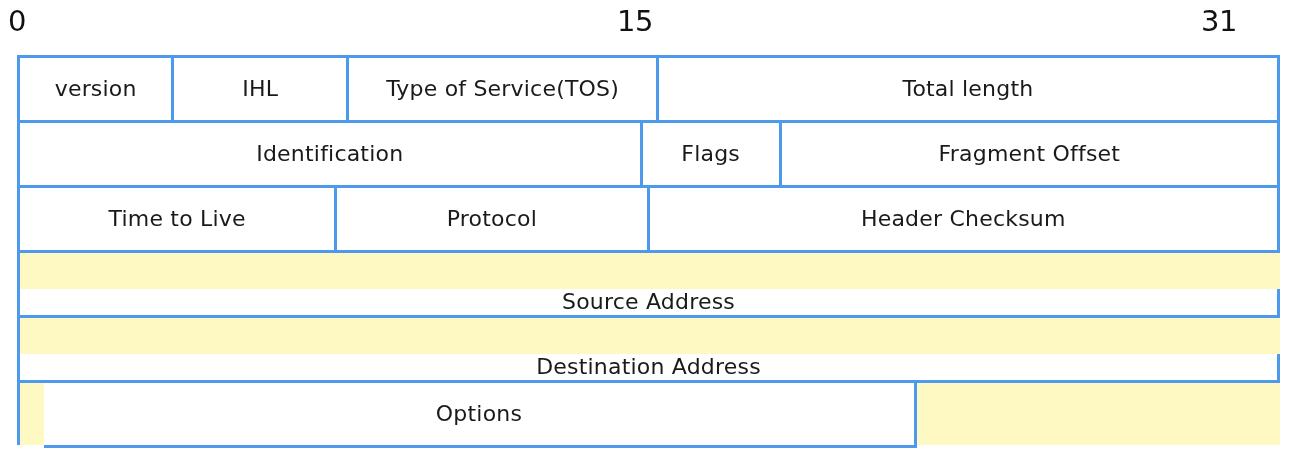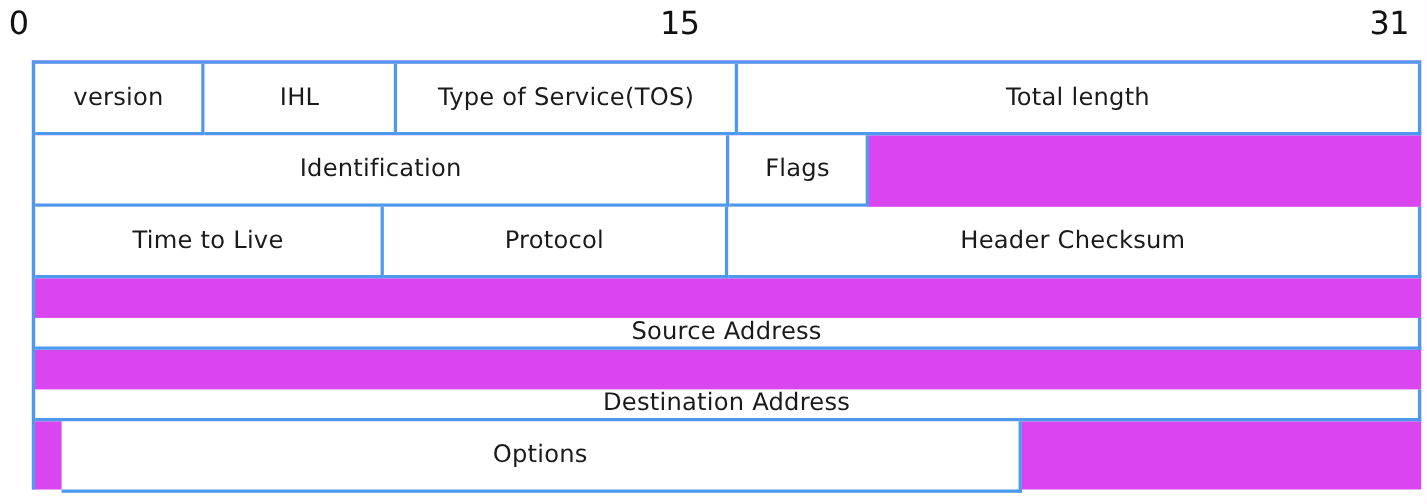--- a/index.html
+++ b/index.html
@@ -35,34 +35,34 @@
     top: 2px;
     font-family: "DejaVu Sans", sans-serif;
     font-size: 29px;
     line-height: 38px;
     color: #111111;
     font-weight: 400;
     letter-spacing: -0.5px;
     white-space: nowrap;
   }
   .bit-label.b0   { left: 8px;  }
-  .bit-label.b15  { left: 600px; }
-  .bit-label.b31  { left: 1245px; }
+  .bit-label.b15  { left: 617px; }
+  .bit-label.b31  { left: 1201px; }
 
   
   .header-table {
     position: absolute;
-    left: 29px;
+    left: 17px;
     top: 55px;
     width: 1263px;
     height: 390px;
     box-sizing: border-box;
     border-left: 3px solid #4d9aed;
     border-top: 3px solid #4d9aed;
-    background: #d946ef;
+    background: #fef9c3;
   }
 
   .hrow {
     display: flex;
     width: 100%;
     height: 65px;
     box-sizing: border-box;
   }
 
   .cell {
@@ -88,21 +88,21 @@
   }
 
   
   .w-version   { width: 157px; }
   .w-ihl       { width: 178px; }
   .w-tos       { width: 315px; }
   .w-totallen  { width: 632px; }
 
   
   .w-ident     { width: 631px; }
-  .w-flags     { width: 127px; }
+  .w-flags     { width: 141px; }
   .w-fragoff   { width: 505px; }
 
   
   .w-ttl       { width: 318px; }
   .w-proto     { width: 313px; }
   .w-checksum  { width: 632px; }
 
   
   .w-full      { width: 1263px; margin-top: 36px; }
 
@@ -138,20 +138,23 @@
       </div>
     </div>
 
     <div class="hrow">
       <div class="cell w-ident">
         <span class="cell-label">Identification</span>
       </div>
       <div class="cell w-flags">
         <span class="cell-label">Flags</span>
       </div>
+      <div class="cell w-fragoff">
+        <span class="cell-label">Fragment Offset</span>
+      </div>
     </div>
 
     <div class="hrow">
       <div class="cell w-ttl">
         <span class="cell-label">Time to Live</span>
       </div>
       <div class="cell w-proto">
         <span class="cell-label">Protocol</span>
       </div>
       <div class="cell w-checksum">

